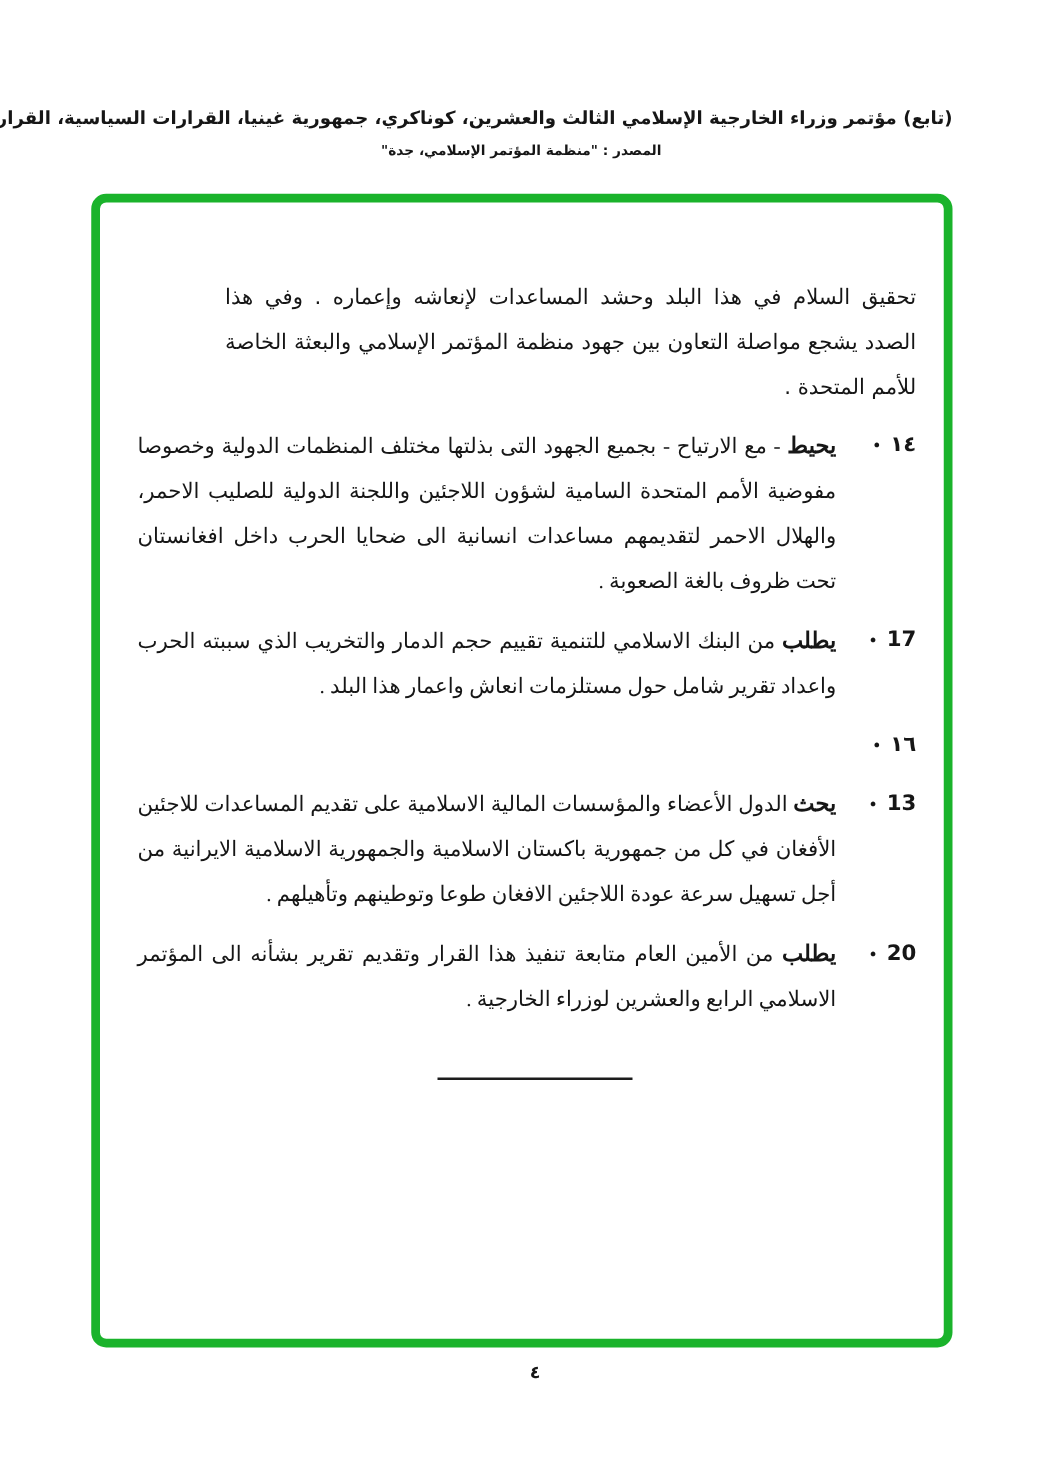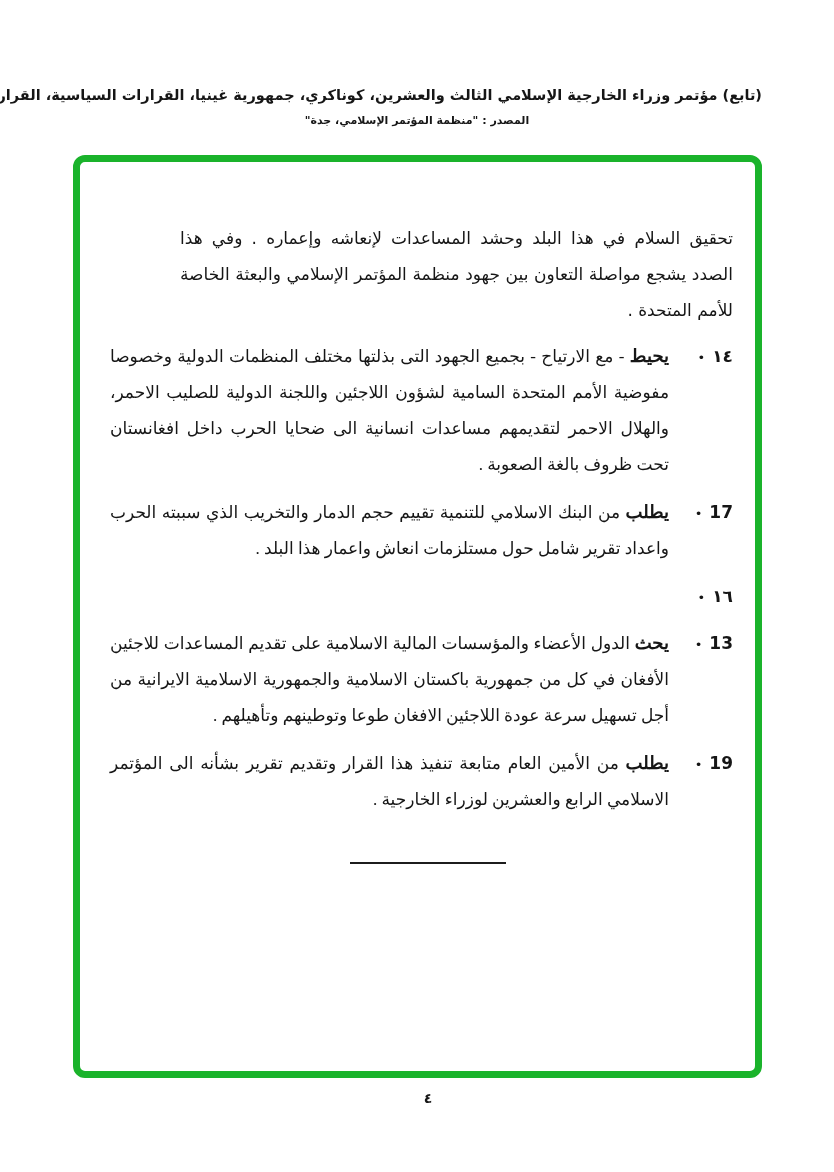--- a/index.html
+++ b/index.html
@@ -167,21 +167,21 @@
     <div class="resolution-item">
       <div class="item-label">
         <span class="item-number">13</span>
         <span class="item-bullet">•</span>
       </div>
       <p class="item-text"><span class="lead-word">يحث</span> <span>الدول الأعضاء والمؤسسات المالية الاسلامية على تقديم المساعدات للاجئين الأفغان في كل من جمهورية باكستان الاسلامية والجمهورية الاسلامية الايرانية من أجل تسهيل سرعة عودة اللاجئين الافغان طوعا وتوطينهم وتأهيلهم .</span></p>
     </div>
 
     <div class="resolution-item">
       <div class="item-label">
-        <span class="item-number">19</span>
+        <span class="item-number">20</span>
         <span class="item-bullet">•</span>
       </div>
       <p class="item-text"><span class="lead-word">يطلب</span> <span>من الأمين العام متابعة تنفيذ هذا القرار وتقديم تقرير بشأنه الى المؤتمر الاسلامي الرابع والعشرين لوزراء الخارجية .</span></p>
     </div>
 
   </div>
 
   <div class="separator-line"></div>
 
   <div class="page-number">٤</div>

